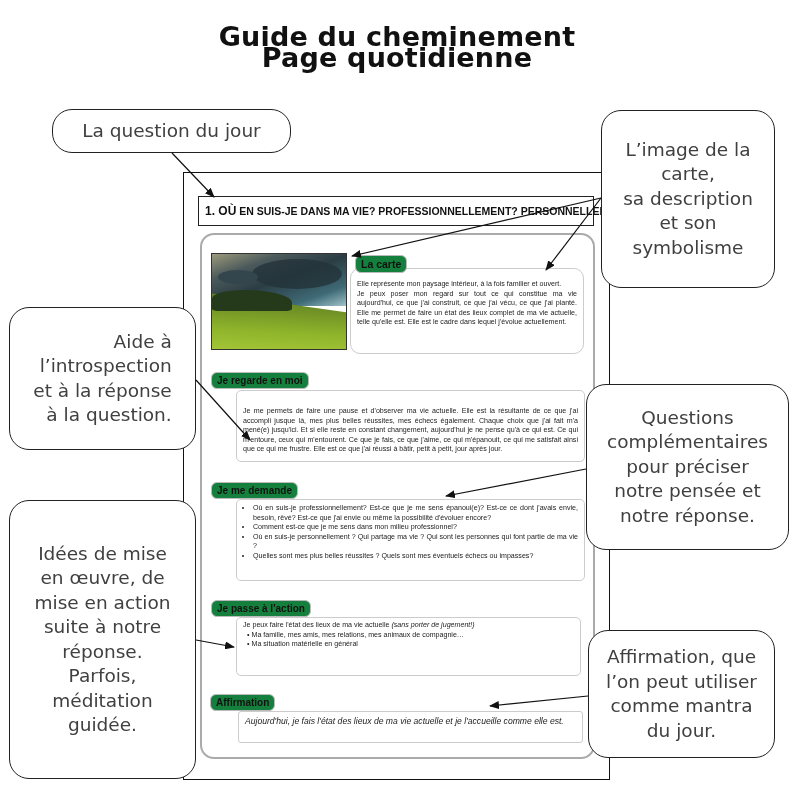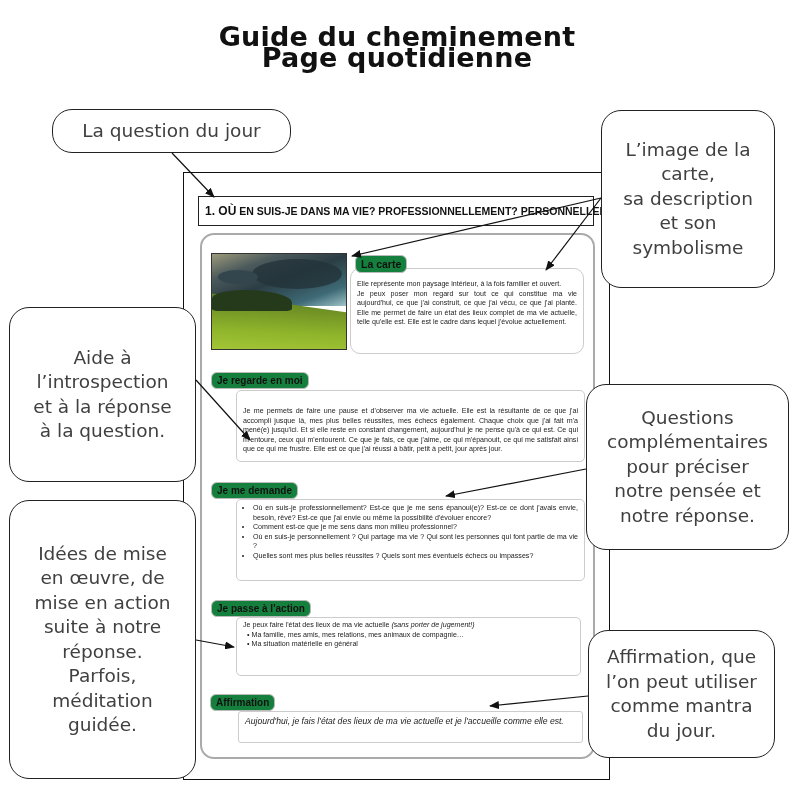--- a/index.html
+++ b/index.html
@@ -97,21 +97,21 @@
 <div class="callout" style="left:52px; top:109px; width:239px; height:44px;">
   <span>La question du jour</span>
 </div>
 <div class="callout" style="left:601px; top:110px; width:174px; height:178px;">
   <span>L’image de la
 carte,
 sa  description
 et son
 symbolisme</span>
 </div>
-<div class="callout" style="left:9px; top:307px; width:187px; height:175px;">
+<div class="callout" style="left:9px; top:307px; width:187px; height:143px;text-align:right;">
   <span>Aide à
 l’introspection
 et à la réponse
 à la question.</span>
 </div>
 <div class="callout" style="left:586px; top:384px; width:203px; height:166px;">
   <span>Questions
 complémentaires
 pour préciser
 notre pensée et

